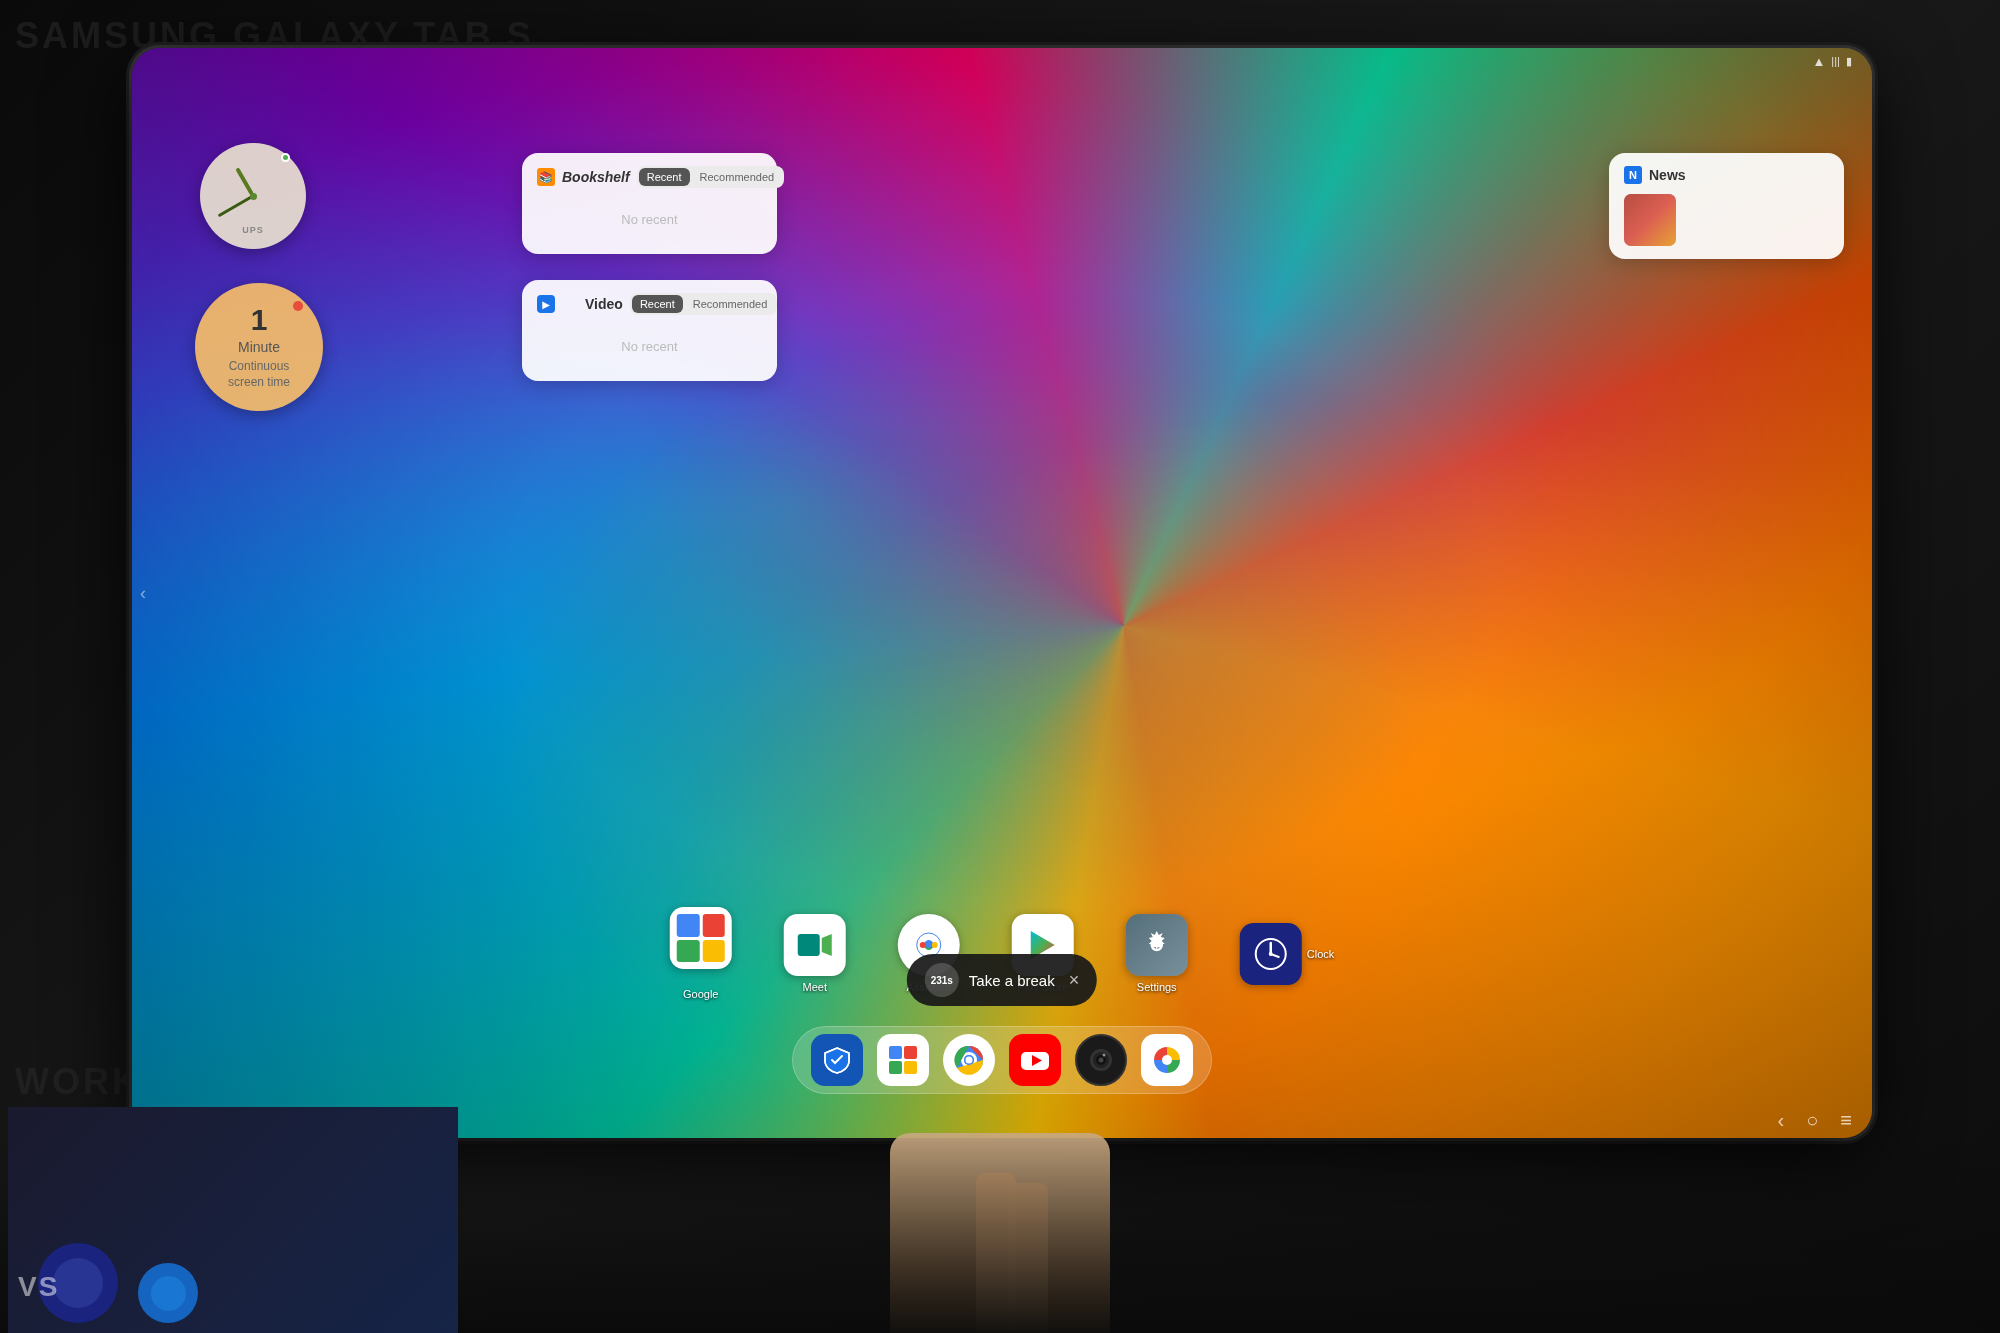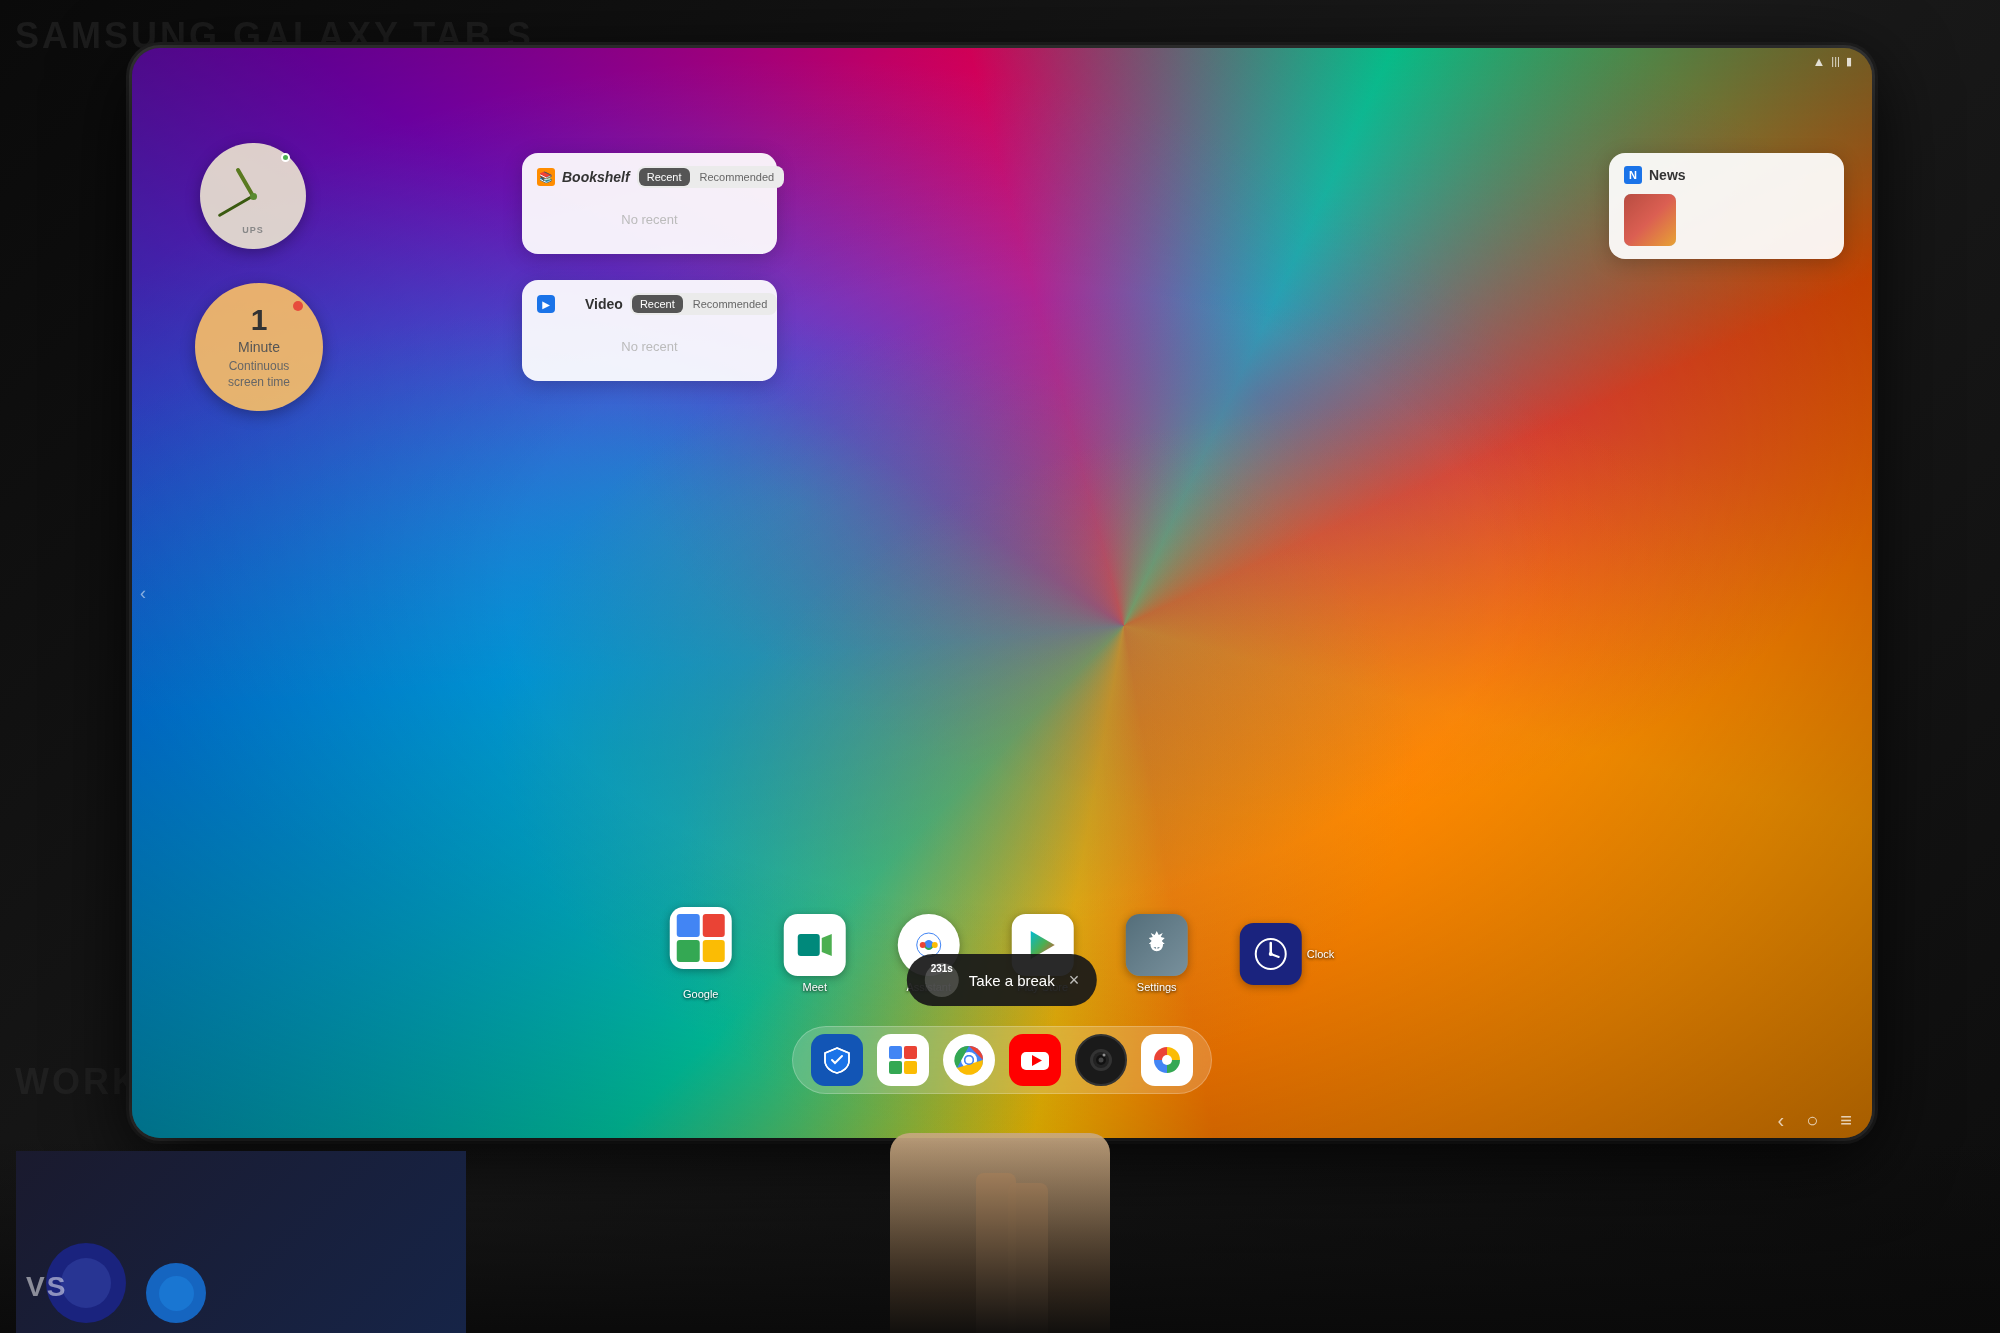--- a/index.html
+++ b/index.html
@@ -175,21 +175,21 @@
           <line x1="19" y1="19" x2="27" y2="22" stroke="white" stroke-width="2" stroke-linecap="round"></line>
           <circle cx="19" cy="19" r="2" fill="white"></circle>
         </svg>
       </div>
       <span style="color:white;font-size:11px;text-shadow:0 1px 3px rgba(0,0,0,0.9);">Clock</span>
     </div>
 
   </div>
 
   <div style="position:absolute;bottom:132px;left:50%;transform:translateX(-50%);background:rgba(25,25,25,0.93);border-radius:30px;padding:9px 18px;display:flex;align-items:center;gap:10px;z-index:70;white-space:nowrap;">
-    <div style="background:rgba(255,255,255,0.18);border-radius:50%;width:34px;height:34px;display:flex;justify-content:center;">
+    <div style="background:rgba(255,255,255,0.18);border-radius:50%;width:34px;height:34px;display:flex;align-items:center;justify-content:center;">
       <span style="color:white;font-size:10px;font-weight:600;">231s</span>
     </div>
     <span style="color:white;font-size:15px;font-weight:400;">Take a break</span>
     <span style="color:rgba(255,255,255,0.7);font-size:18px;cursor:pointer;margin-left:4px;">×</span>
   </div>
 
   <div style="position:absolute;bottom:44px;left:50%;transform:translateX(-50%);background:rgba(255,255,255,0.18);backdrop-filter:blur(20px);border-radius:48px;padding:7px 18px;display:flex;gap:14px;align-items:center;z-index:50;border:1px solid rgba(255,255,255,0.22);">
 
     <div style="width:52px;height:52px;border-radius:14px;background:#1255b5;display:flex;align-items:center;justify-content:center;cursor:pointer;">
       <svg width="30" height="30" viewBox="0 0 30 30" fill="white">
@@ -261,21 +261,21 @@
 
 <div style="position:absolute;bottom:0;left:50%;transform:translateX(-50%);width:280px;height:210px;">
 
   <div style="position:absolute;bottom:0;left:50%;transform:translateX(-50%);width:220px;height:200px;background:linear-gradient(to bottom,#c8a882 0%,#b8956e 40%,#a07850 80%);border-radius:20px 20px 0 0;opacity:0.9;"></div>
   <div style="position:absolute;bottom:0;left:50%;transform:translateX(-60%);width:40px;height:160px;background:#c0956a;border-radius:8px 8px 0 0;opacity:0.85;"></div>
   <div style="position:absolute;bottom:0;left:50%;transform:translateX(20%);width:40px;height:150px;background:#c0956a;border-radius:8px 8px 0 0;opacity:0.85;"></div>
 </div>
 
 <div style="position:absolute;bottom:0;left:0;right:0;height:195px;background:linear-gradient(to bottom,transparent,rgba(10,10,10,0.95));pointer-events:none;"></div>
 
-<div style="position:absolute;bottom:0;left:16px;width:450px;height:182px;background:linear-gradient(135deg,#1a1a2e,#162447);overflow:hidden;">
+<div style="position:absolute;bottom:0;left:8px;width:450px;height:226px;background:linear-gradient(135deg,#1a1a2e,#162447);overflow:hidden;">
   <div style="position:absolute;bottom:10px;left:30px;display:flex;gap:20px;align-items:flex-end;">
     <div style="width:80px;height:80px;border-radius:50%;background:#1a237e;display:flex;align-items:center;justify-content:center;">
       <div style="width:50px;height:50px;border-radius:50%;background:#283593;"></div>
     </div>
     <div style="width:60px;height:60px;border-radius:50%;background:#1565c0;display:flex;align-items:center;justify-content:center;">
       <div style="width:35px;height:35px;border-radius:50%;background:#1976d2;"></div>
     </div>
   </div>
   <div style="position:absolute;bottom:30px;left:10px;color:rgba(255,255,255,0.5);font-size:28px;font-weight:900;text-transform:uppercase;letter-spacing:2px;">VS</div>
 </div>

